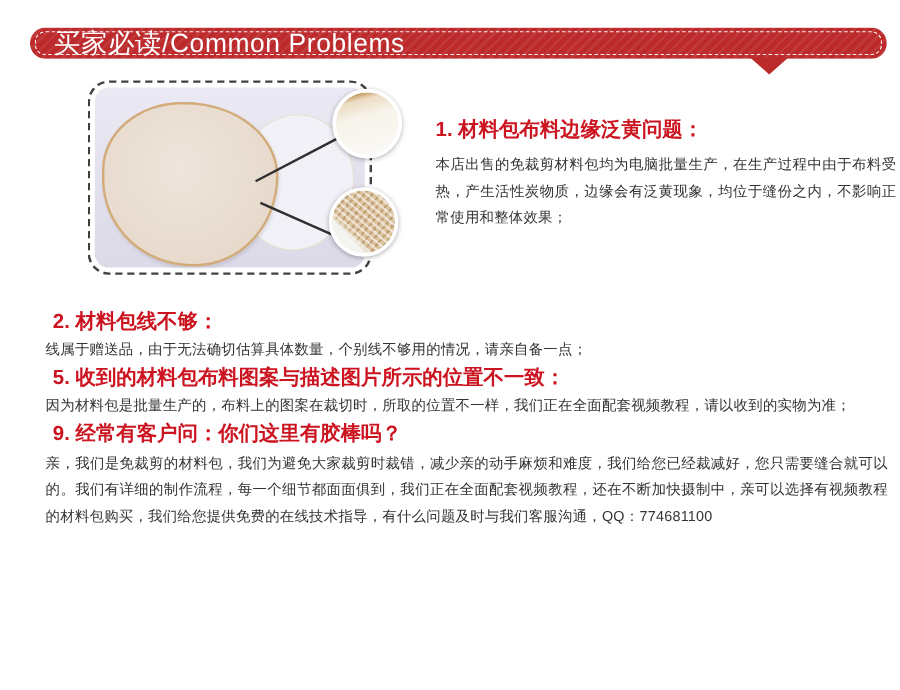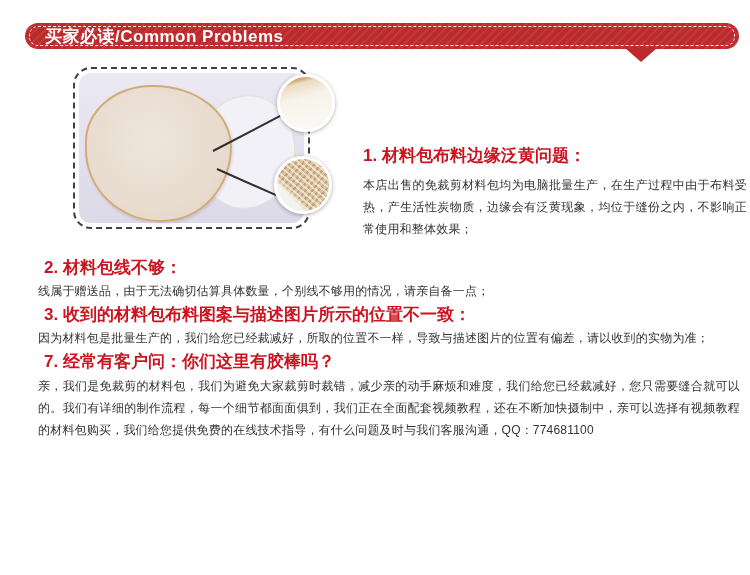--- a/index.html
+++ b/index.html
@@ -13,21 +13,21 @@
     background:var(--banner-red,#bc2a2c);
     background-image:repeating-linear-gradient(135deg,rgba(255,255,255,.07) 0 2px,rgba(255,255,255,0) 2px 6px);
     border-radius:13px;
   }
   .banner::after{
     content:"";position:absolute;left:4px;right:4px;top:3px;bottom:3px;
     border:1px dashed rgba(255,255,255,.92);border-radius:9px;pointer-events:none;
   }
   .banner-title{
     position:absolute;left:20px;top:50%;transform:translateY(-50%);
-    color:#ffffff;font-size:17px;font-weight:bold;letter-spacing:.5px;white-space:nowrap;
+    color:#ffffff;font-size:22px;font-weight:normal;letter-spacing:.5px;white-space:nowrap;
   }
   .banner-arrow{
     position:absolute;left:625px;top:48px;width:0;height:0;
     border-left:16px solid transparent;border-right:16px solid transparent;
     border-top:14px solid var(--banner-red,#c3282a);
   }
   
   .photo-frame{
     position:absolute;left:73px;top:67px;width:237px;height:162px;
     border:2px dashed #404040;border-radius:18px;box-sizing:border-box;
@@ -70,21 +70,21 @@
   }
   
   .sec-heading{
     color:var(--heading-red,#cc1420);font-size:17px;line-height:24px;
     font-weight:bold;margin:0 0 0 6px;white-space:nowrap;
   }
   .sec-body{
     color:var(--body-text,#333333);font-size:12px;line-height:22px;margin:0;
     text-align:justify;letter-spacing:.2px;
   }
-  .section-1{position:absolute;left:363px;top:96px;width:384px;margin-top:48px;}
+  .section-1{position:absolute;left:363px;top:96px;width:384px;}
   .section-1 .sec-heading{margin:0 0 6px 0;}
   .sections{position:absolute;left:38px;top:256px;width:702px;}
   .section + .section{margin-top:1px;}
 </style>
 </head>
 <body>
 
 <div class="banner">
   <span class="banner-title">买家必读/Common Problems</span>
 </div>
@@ -105,22 +105,22 @@
   <h3 class="sec-heading">1. 材料包布料边缘泛黄问题：</h3>
   <p class="sec-body">本店出售的免裁剪材料包均为电脑批量生产，在生产过程中由于布料受热，产生活性炭物质，边缘会有泛黄现象，均位于缝份之内，不影响正常使用和整体效果；</p>
 </div>
 
 <div class="sections">
   <div class="section">
     <h3 class="sec-heading">2. 材料包线不够：</h3>
     <p class="sec-body">线属于赠送品，由于无法确切估算具体数量，个别线不够用的情况，请亲自备一点；</p>
   </div>
   <div class="section">
-    <h3 class="sec-heading">3. 收到的材料包布料图案与描述图片所示的位置不一致：</h3>
-    <p class="sec-body">因为材料包是批量生产的，我们给您已经裁减好，所取的位置不一样，导致与描述图片的位置有偏差，请以收到的实物为准；</p>
+    <h3 class="sec-heading">5. 收到的材料包布料图案与描述图片所示的位置不一致：</h3>
+    <p class="sec-body">因为材料包是批量生产的，布料上的图案在裁切时，所取的位置不一样，我们正在全面配套视频教程，请以收到的实物为准；</p>
   </div>
   <div class="section">
-    <h3 class="sec-heading">7. 经常有客户问：你们这里有胶棒吗？</h3>
+    <h3 class="sec-heading">9. 经常有客户问：你们这里有胶棒吗？</h3>
   </div>
   <div class="section">
     <p class="sec-body">亲，我们是免裁剪的材料包，我们为避免大家裁剪时裁错，减少亲的动手麻烦和难度，我们给您已经裁减好，您只需要缝合就可以的。我们有详细的制作流程，每一个细节都面面俱到，我们正在全面配套视频教程，还在不断加快摄制中，亲可以选择有视频教程的材料包购买，我们给您提供免费的在线技术指导，有什么问题及时与我们客服沟通，QQ：774681100</p>
   </div>
 </div>
 
 </body></html>

